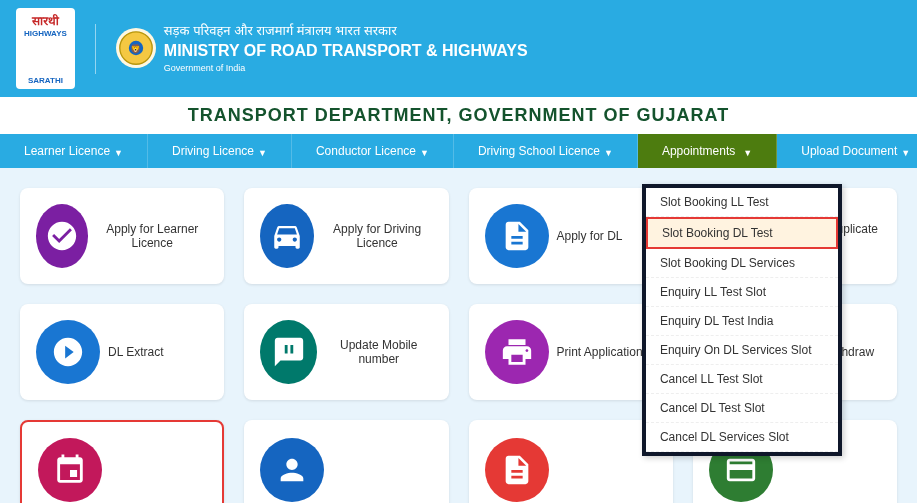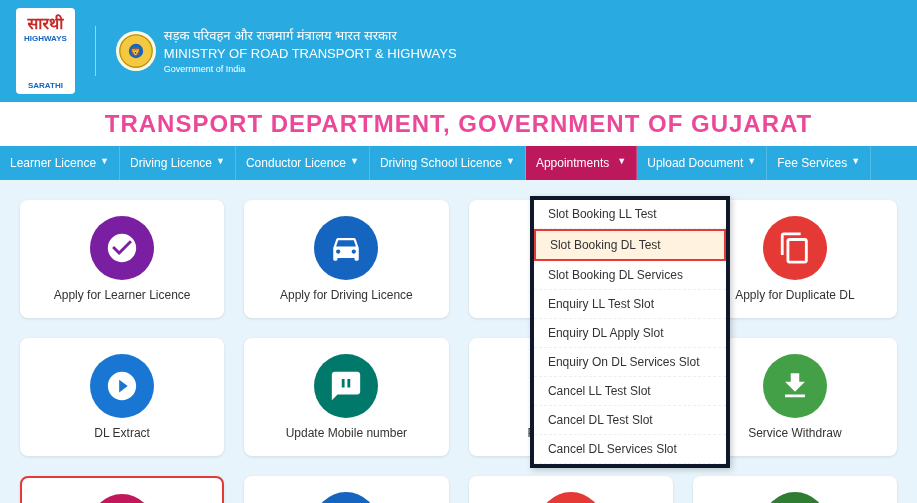--- a/index.html
+++ b/index.html
@@ -5,43 +5,43 @@
     * { margin: 0; padding: 0; box-sizing: border-box; }
     body { font-family: Arial, sans-serif; width: 917px; background: #f0f0f0; overflow-x: hidden; }
 
     
     .header { background: #29abe2; padding: 8px 16px; display: flex; align-items: center; gap: 12px; }
     .logo-box { background: white; border-radius: 4px; padding: 4px 8px; display: flex; align-items: center; gap: 6px; }
     .divider-v { width: 1px; height: 50px; background: rgba(255,255,255,0.5); margin: 0 8px; }
     .ministry-logo { display: flex; align-items: center; gap: 8px; }
     .emblem { width: 40px; height: 40px; background: #fff8e1; border-radius: 50%; display: flex; align-items: center; justify-content: center; font-size: 18px; }
     .ministry-text { color: white; font-size: 10px; line-height: 1.4; }
-    .ministry-text .bold { font-weight: normal; font-size: 13px; }
+    .ministry-text .bold { font-weight: bold; font-size: 16px; }
 
     
     .title-bar { background: white; text-align: center; padding: 8px; }
-    .title-bar h1 { color: #ec4899; font-size: 24px; font-weight: bold; letter-spacing: 1px; }
+    .title-bar h1 { color: #14532d; font-size: 18px; font-weight: bold; letter-spacing: 1px; }
 
     
     .nav { background: #29abe2; display: flex; align-items: stretch; }
-    .nav-item { color: white; font-size: 12px; padding: 10px 10px; cursor: pointer; display: flex; align-items: flex-start; gap: 4px; white-space: nowrap; border-right: 1px solid rgba(255,255,255,0.2); position: relative; }
-    .nav-item.active { background: #be185d; gap: 8px; }
+    .nav-item { color: white; font-size: 12px; padding: 10px 24px; cursor: pointer; display: flex; align-items: flex-end; gap: 4px; white-space: nowrap; border-right: 1px solid rgba(255,255,255,0.2); position: relative; }
+    .nav-item.active { background: #4d7c0f; gap: 8px; }
     .nav-item .arrow { font-size: 9px; }
 
     
     .dropdown { position: absolute; top: 100%; left: 4px; background: white; border: 4px solid #0f172a; box-shadow: 2px 2px 6px rgba(0,0,0,0.2); z-index: 100; min-width: 200px; margin-top: 16px; }
     .dropdown-item { padding: 7px 14px; font-size: 12px; color: #333; cursor: pointer; border-bottom: 1px dashed #eee; white-space: nowrap; }
     .dropdown-item.highlighted { background: #fff3e0; border: 2px solid #e53935; color: #333; }
 
     
     .main { background: #e8f4fc; padding: 20px; }
     .grid { display: grid; grid-template-columns: repeat(4, 1fr); gap: 20px; }
 
     
-    .card { background: white; border-radius: 8px; padding: 16px; display: flex; flex-direction: column; align-items: center; gap: 8px; cursor: pointer; box-shadow: 0 1px 3px rgba(0,0,0,0.1); }
+    .card { background: white; border-radius: 8px; padding: 16px; display: flex; flex-direction: row; align-items: center; gap: 8px; cursor: pointer; box-shadow: 0 1px 3px rgba(0,0,0,0.1); }
     .card-icon { width: 64px; height: 64px; border-radius: 50%; display: flex; align-items: center; justify-content: center; font-size: 28px; }
     .card-label { font-size: 12px; color: #333; text-align: center; font-weight: 500; }
 
     
     .ic-purple { background: #7b1fa2; }
     .ic-blue-dark { background: #1565c0; }
     .ic-blue { background: #1976d2; }
     .ic-teal { background: #00796b; }
     .ic-red { background: #e53935; }
     .ic-green { background: #43a047; }
@@ -53,21 +53,21 @@
 
     
     .card-appt { border: 2px solid #e53935; }
   </style>
 </head>
 <body>
 
 <div class="header">
   <div class="logo-box">
     <div style="text-align:center;">
-      <div style="color:#c62828;font-size:16px;font-weight:bold;font-family:Liberation Serif, serif;">सारथी</div>
+      <div style="color:#c62828;font-size:12px;font-weight:bold;font-family:Liberation Serif, serif;">सारथी</div>
       <div style="color:#1565c0;font-size:8px;font-weight:bold;">HIGHWAYS</div>
       <div style="color:#1565c0;font-size:8px;font-weight:bold;margin-top:38px;">SARATHI</div>
     </div>
   </div>
   <div class="divider-v"></div>
   <div class="ministry-logo">
     <div class="emblem">
       <svg viewBox="0 0 40 40" width="36" height="36">
         <circle cx="20" cy="20" r="18" fill="#f5c842" stroke="#b8960c" stroke-width="1.5"></circle>
         <circle cx="20" cy="20" r="8" fill="#1565c0"></circle>
@@ -105,21 +105,21 @@
   </div>
   <div class="nav-item active" style="position:relative;">
     <span>Appointments</span>
     <span class="arrow">▼</span>
 
     <div class="dropdown">
       <div class="dropdown-item">Slot Booking LL Test</div>
       <div class="dropdown-item highlighted">Slot Booking DL Test</div>
       <div class="dropdown-item">Slot Booking DL Services</div>
       <div class="dropdown-item">Enquiry LL Test Slot</div>
-      <div class="dropdown-item">Enquiry DL Apply Slot</div>
+      <div class="dropdown-item">Enquiry DL Test India</div>
       <div class="dropdown-item">Enquiry On DL Services Slot</div>
       <div class="dropdown-item">Cancel LL Test Slot</div>
       <div class="dropdown-item">Cancel DL Test Slot</div>
       <div class="dropdown-item">Cancel DL Services Slot</div>
     </div>
   </div>
   <div class="nav-item">
     <span>Upload Document</span>
     <span class="arrow">▼</span>
   </div>

